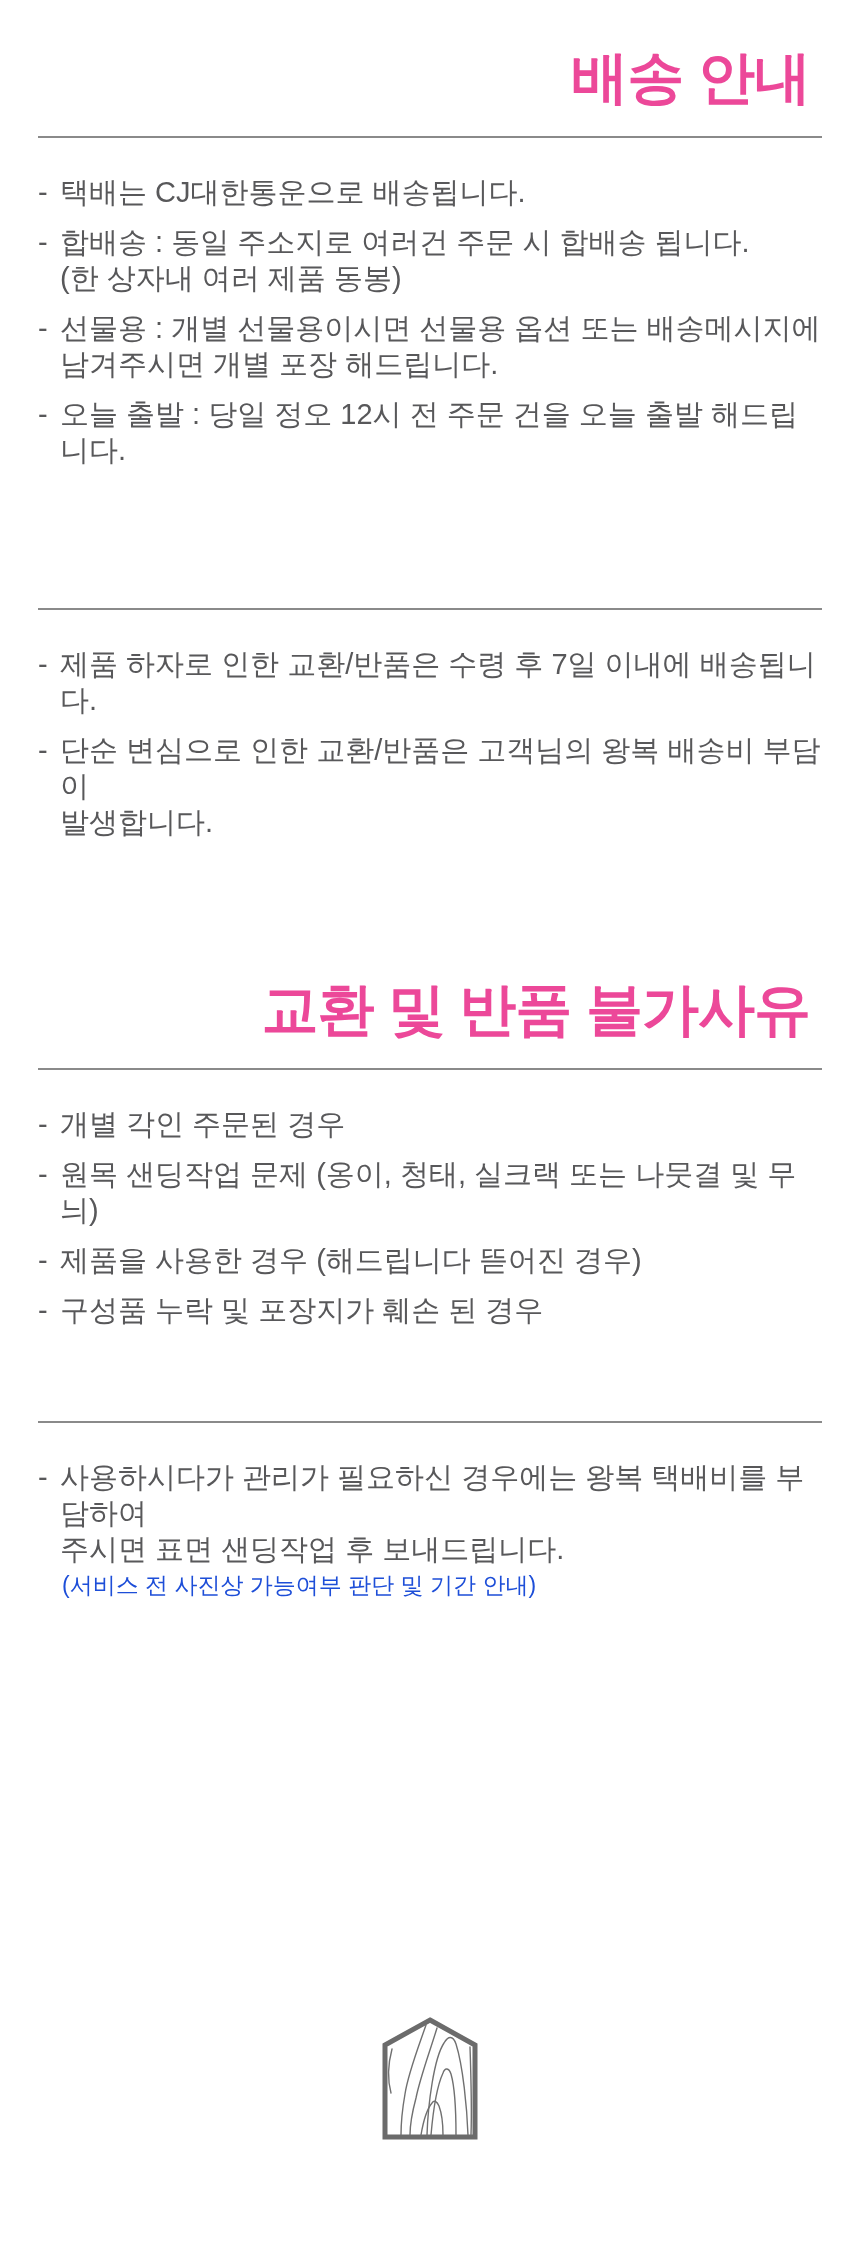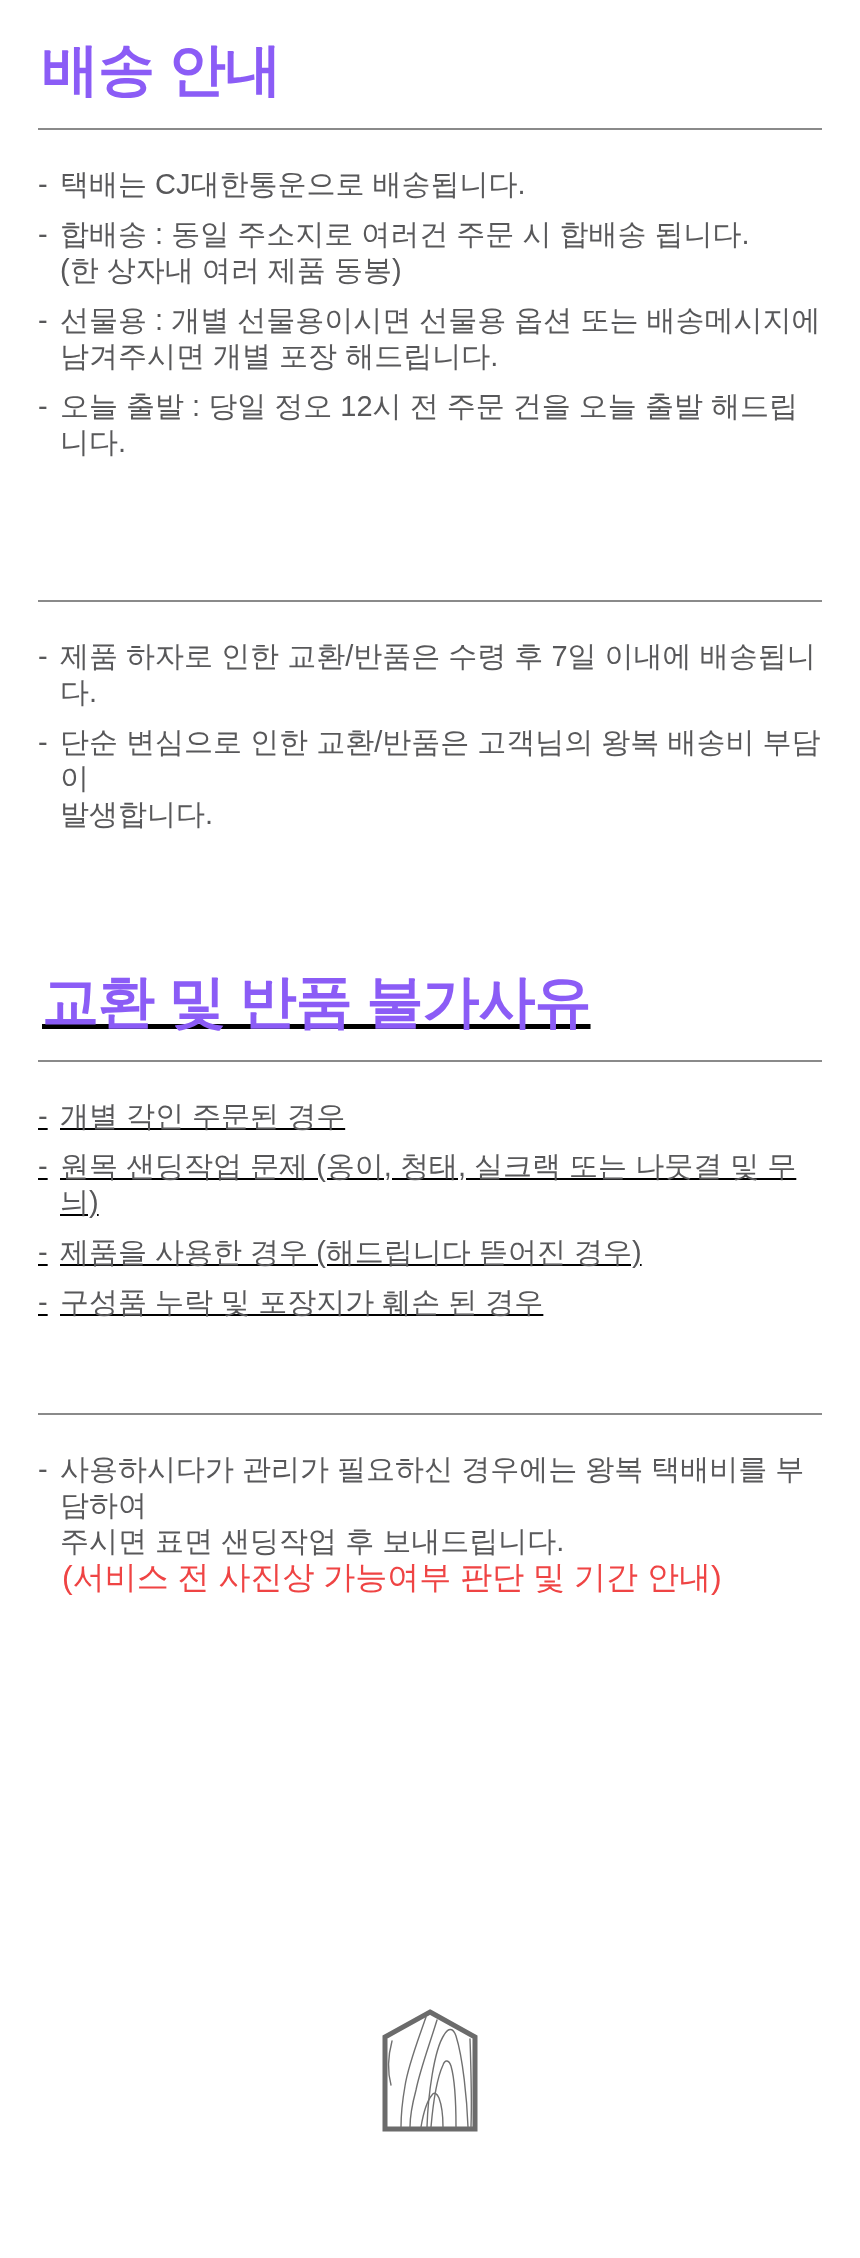--- a/index.html
+++ b/index.html
@@ -4,39 +4,39 @@
 <style>
   html, body { margin: 0; padding: 0; background: #ffffff; }
   body {
     width: 860px; height: 2258px; overflow: hidden;
     font-family: "Liberation Sans", "DejaVu Sans", sans-serif;
   }
   .page { width: 860px; height: 2258px; box-sizing: border-box; padding: 0 38px; }
 
   .info-section { display: block; }
   .sec-title {
-    margin: 4px; text-align: left;
+    margin: 12px; text-align: right;
     font-size: 57px; line-height: 62px; font-weight: 900;
-    letter-spacing: -1px; color: #8b5cf6;
+    letter-spacing: -1px; color: #ec4899;
     font-family: "Liberation Sans", "DejaVu Sans", sans-serif;
   }
   .divider { border: none; border-top: 2px solid #8a8a8a; margin: 28px 0 0 0; height: 0; }
   .items { margin-top: 36px; }
   .item {
     display: flex; align-items: flex-start;
     margin: 0 0 14px 0;
     font-size: 29px; line-height: 36px; color: #58585a;
   }
   .dash { flex: none; width: 22px; }
   .txt  { flex: 1 1 auto; }
-  .note { display: block; font-size: 32px; line-height: 37px; color: #ef4444; padding-left: 2px; }
+  .note { display: block; font-size: 23px; line-height: 37px; color: #1d4ed8; padding-left: 2px; }
 
   .s-shipping            { padding-top: 34px; }
   .s-exchange-return     { margin-top: 140px; }
-  .s-no-exchange-reasons { margin-top: 138px; text-decoration: underline; }
+  .s-no-exchange-reasons { margin-top: 138px; }
   .s-as-policy           { margin-top: 93px; }
 
   .brand-footer { margin-top: 412px; text-align: center; }
   .logo-svg { display: block; margin: 0 auto; }
 </style>
 </head>
 <body>
 
 <main class="page">
 

